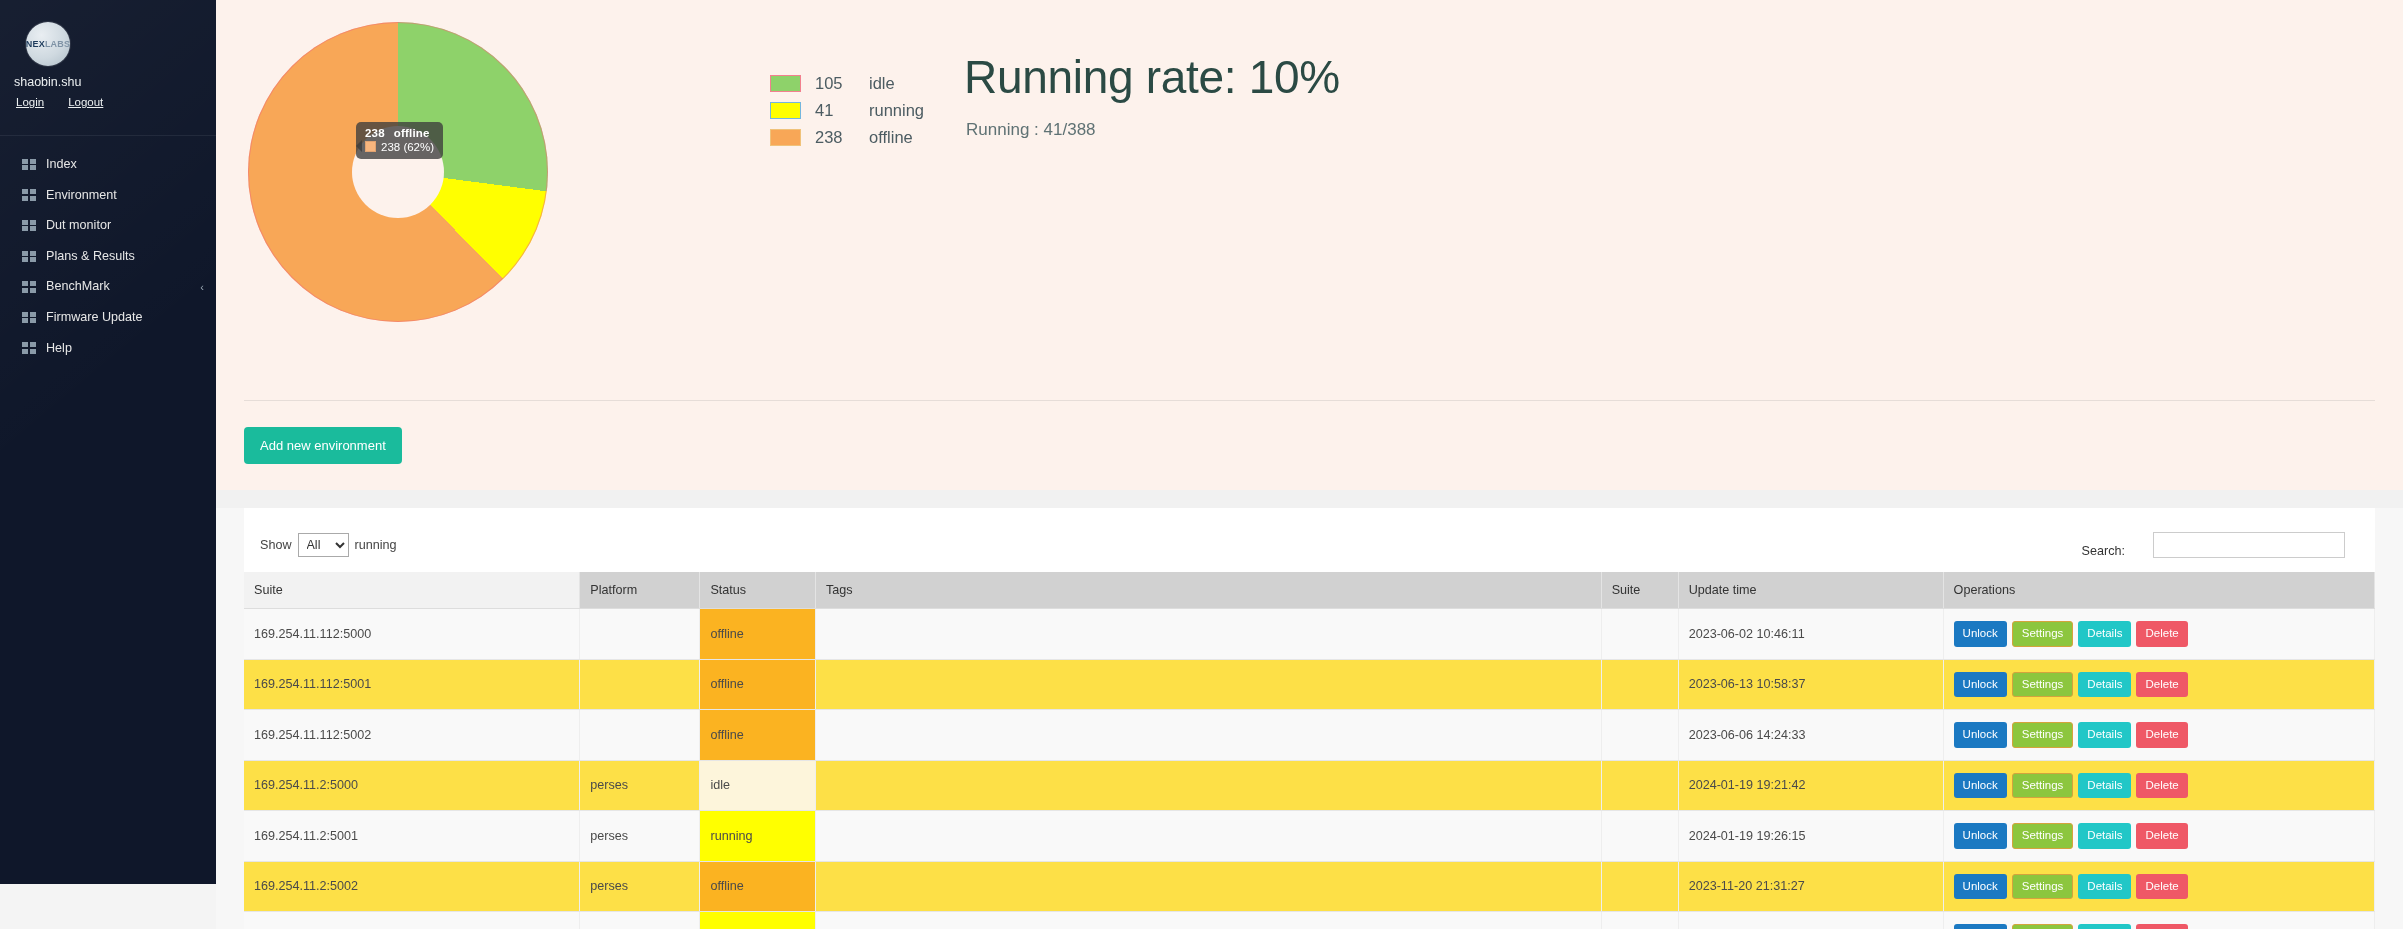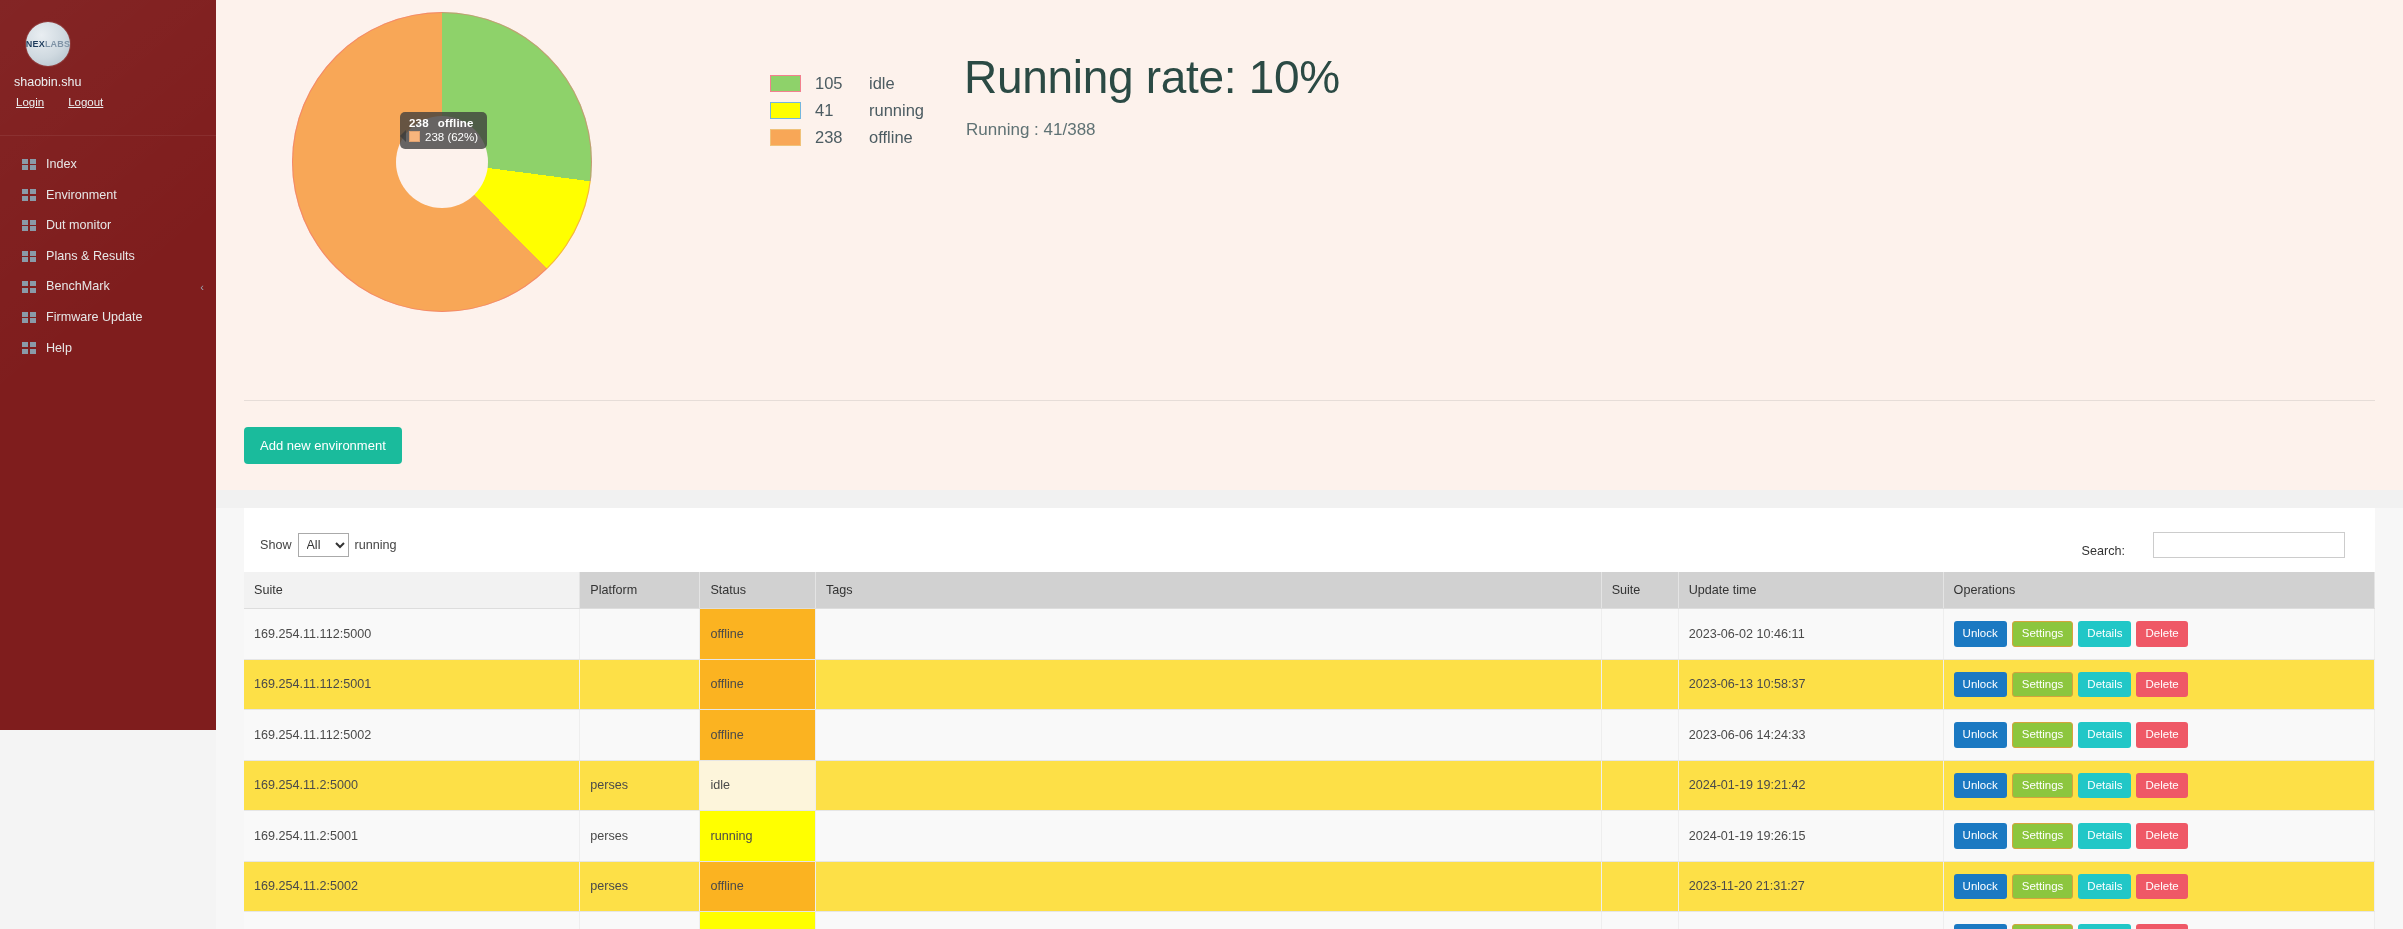--- a/index.html
+++ b/index.html
@@ -7,22 +7,22 @@
     margin: 0; padding: 0;
     width: 2403px; height: 929px;
     overflow: hidden;
     font-family: "Liberation Sans", sans-serif;
     background: #f4f4f4;
   }
   .app { display: flex; width: 2403px; height: 929px; }
 
   
   .sidebar {
-    width: 216px; min-width: 216px; height: 730px;
-    background: #7f1d1d;
+    width: 216px; min-width: 216px; height: 884px;
+    background: #0f172a;
     color: #E7E7E7;
     position: relative;
     overflow: hidden;
   }
   .sidebar:after{
     content:""; position:absolute; inset:0;
     background:linear-gradient(140deg, rgba(255,255,255,0.035) 0%, rgba(255,255,255,0) 45%);
     pointer-events:none;
   }
   .profile { padding: 22px 0 16px 0; text-align: left; position: relative; z-index:2;}
@@ -60,21 +60,21 @@
     gap: 1.5px; flex: none;
   }
   .nav-ico i { background: #8a9aa8; display: block; }
   .nav-label { line-height: 1; }
   .nav-caret { margin-left: auto; font-size: 11px; color: #9aa8b4; }
 
   
   .main { flex: 1; height: 929px; background: #F7F7F7; overflow: hidden; position:relative;}
   .panel-top { background: #FDF2EC; padding: 0; position: relative; }
   .chart-row { display: flex; align-items: flex-start; height: 400px; }
-  .chart-box { width: 560px; padding: 12px 0 0 76px; position: relative; }
+  .chart-box { width: 560px; padding: 12px 0 0 32px; position: relative; margin-top: 10px; }
   .donutwrap { position: relative; width: 300px; height: 300px; }
   .donut {
     width: 300px; height: 300px; border-radius: 50%;
     background: conic-gradient(
       #8ED26A 0deg 97.4deg,
       #FFFF00 97.4deg 135.5deg,
       #F8A757 135.5deg 360deg
     );
     position: relative;
   }

